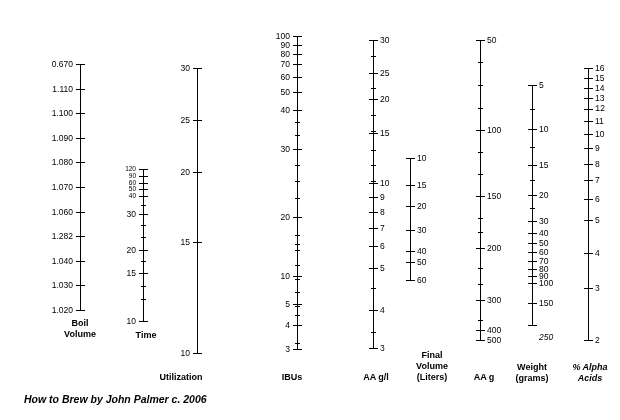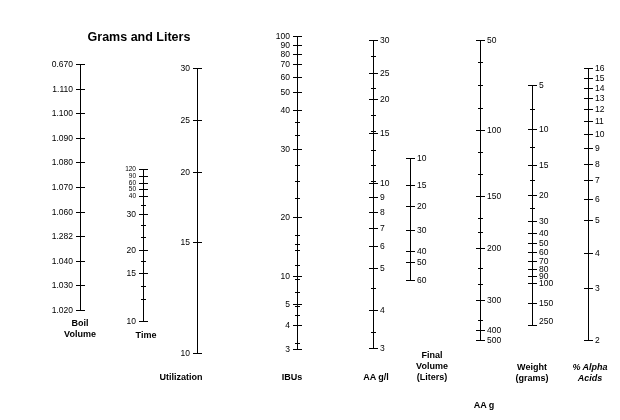--- a/index.html
+++ b/index.html
@@ -35,21 +35,20 @@
   .cap{
     position:absolute;font-size:9px;font-weight:bold;line-height:11px;
     text-align:center;white-space:nowrap;
   }
   .cap span{display:block;}
 </style>
 </head>
 <body>
 
 <div class="title">
-  <span class="l2">Grams and Liters</span>
 </div>
 
 <div id="scales-root">
     <div class="scale" style="left: 80px; top: 64px;">
       <div class="axis" style="height: 246px;"></div>
       <div class="tick major" style="top: 0px;"></div>
       <div class="tlabel left" style="top: -4px;">0.670</div>
       <div class="tick major" style="top: 24.6px;"></div>
       <div class="tlabel left" style="top: 20.6px;">1.110</div>
       <div class="tick major" style="top: 49.2px;"></div>
@@ -251,21 +250,21 @@
       <div class="tick minor" style="top: 228px;"></div>
       <div class="tick minor" style="top: 244px;"></div>
       <div class="tick major" style="top: 260px;"></div>
       <div class="tlabel right" style="top: 256px;">300</div>
       <div class="tick minor" style="top: 280px;"></div>
       <div class="tick major" style="top: 290px;"></div>
       <div class="tlabel right" style="top: 286px;">400</div>
       <div class="tick major" style="top: 300px;"></div>
       <div class="tlabel right" style="top: 296px;">500</div>
     </div>
-    <div class="cap" style="left: 456px; top: 372px; width: 56px; margin-top: 28px;">
+    <div class="cap" style="left: 456px; top: 372px; width: 56px;">
       <span>AA g</span>
     </div>
     <div class="scale" style="left: 532px; top: 85px;">
       <div class="axis" style="height: 240px;"></div>
       <div class="tick major" style="top: 0px;"></div>
       <div class="tlabel right" style="top: -4px;">5</div>
       <div class="tick minor" style="top: 24px;"></div>
       <div class="tick major" style="top: 44px;"></div>
       <div class="tlabel right" style="top: 40px;">10</div>
       <div class="tick minor" style="top: 62px;"></div>
@@ -287,38 +286,38 @@
       <div class="tlabel right" style="top: 172px;">70</div>
       <div class="tick major" style="top: 184px;"></div>
       <div class="tlabel right" style="top: 180px;">80</div>
       <div class="tick major" style="top: 191px;"></div>
       <div class="tlabel right" style="top: 187px;">90</div>
       <div class="tick major" style="top: 198px;"></div>
       <div class="tlabel right" style="top: 194px;">100</div>
       <div class="tick major" style="top: 218px;"></div>
       <div class="tlabel right" style="top: 214px;">150</div>
       <div class="tick major" style="top: 240px;"></div>
-      <div class="tlabel right" style="top: 232px;">250</div>
+      <div class="tlabel right" style="top: 248px; font-style: italic;">250</div>
     </div>
     <div class="cap" style="left: 504px; top: 362px; width: 56px;">
       <span>Weight</span>
       <span>(grams)</span>
     </div>
     <div class="scale" style="left: 588px; top: 68px;">
       <div class="axis" style="height: 272px;"></div>
       <div class="tick major" style="top: 0px;"></div>
       <div class="tlabel right" style="top: -4px;">16</div>
       <div class="tick major" style="top: 10px;"></div>
       <div class="tlabel right" style="top: 6px;">15</div>
       <div class="tick major" style="top: 20px;"></div>
       <div class="tlabel right" style="top: 16px;">14</div>
       <div class="tick major" style="top: 30px;"></div>
       <div class="tlabel right" style="top: 26px;">13</div>
       <div class="tick major" style="top: 41px;"></div>
-      <div class="tlabel right" style="top: 37px;">12</div>
+      <div class="tlabel right" style="top: 37px; font-family: Liberation Mono, monospace;">12</div>
       <div class="tick major" style="top: 53px;"></div>
       <div class="tlabel right" style="top: 49px;">11</div>
       <div class="tick major" style="top: 66px;"></div>
       <div class="tlabel right" style="top: 62px;">10</div>
       <div class="tick major" style="top: 80px;"></div>
       <div class="tlabel right" style="top: 76px;">9</div>
       <div class="tick major" style="top: 96px;"></div>
       <div class="tlabel right" style="top: 92px;">8</div>
       <div class="tick major" style="top: 112px;"></div>
       <div class="tlabel right" style="top: 108px;">7</div>
@@ -333,13 +332,14 @@
       <div class="tick major" style="top: 272px;"></div>
       <div class="tlabel right" style="top: 268px;">2</div>
     </div>
     <div class="cap" style="left: 562px; top: 362px; width: 56px; font-style: italic;">
       <span>% Alpha</span>
       <span>Acids</span>
     </div>
   </div>
 
 <div class="footer">
+  <span class="l1">How to Brew by John Palmer c. 2006</span>
 </div>
 
 </body></html>

